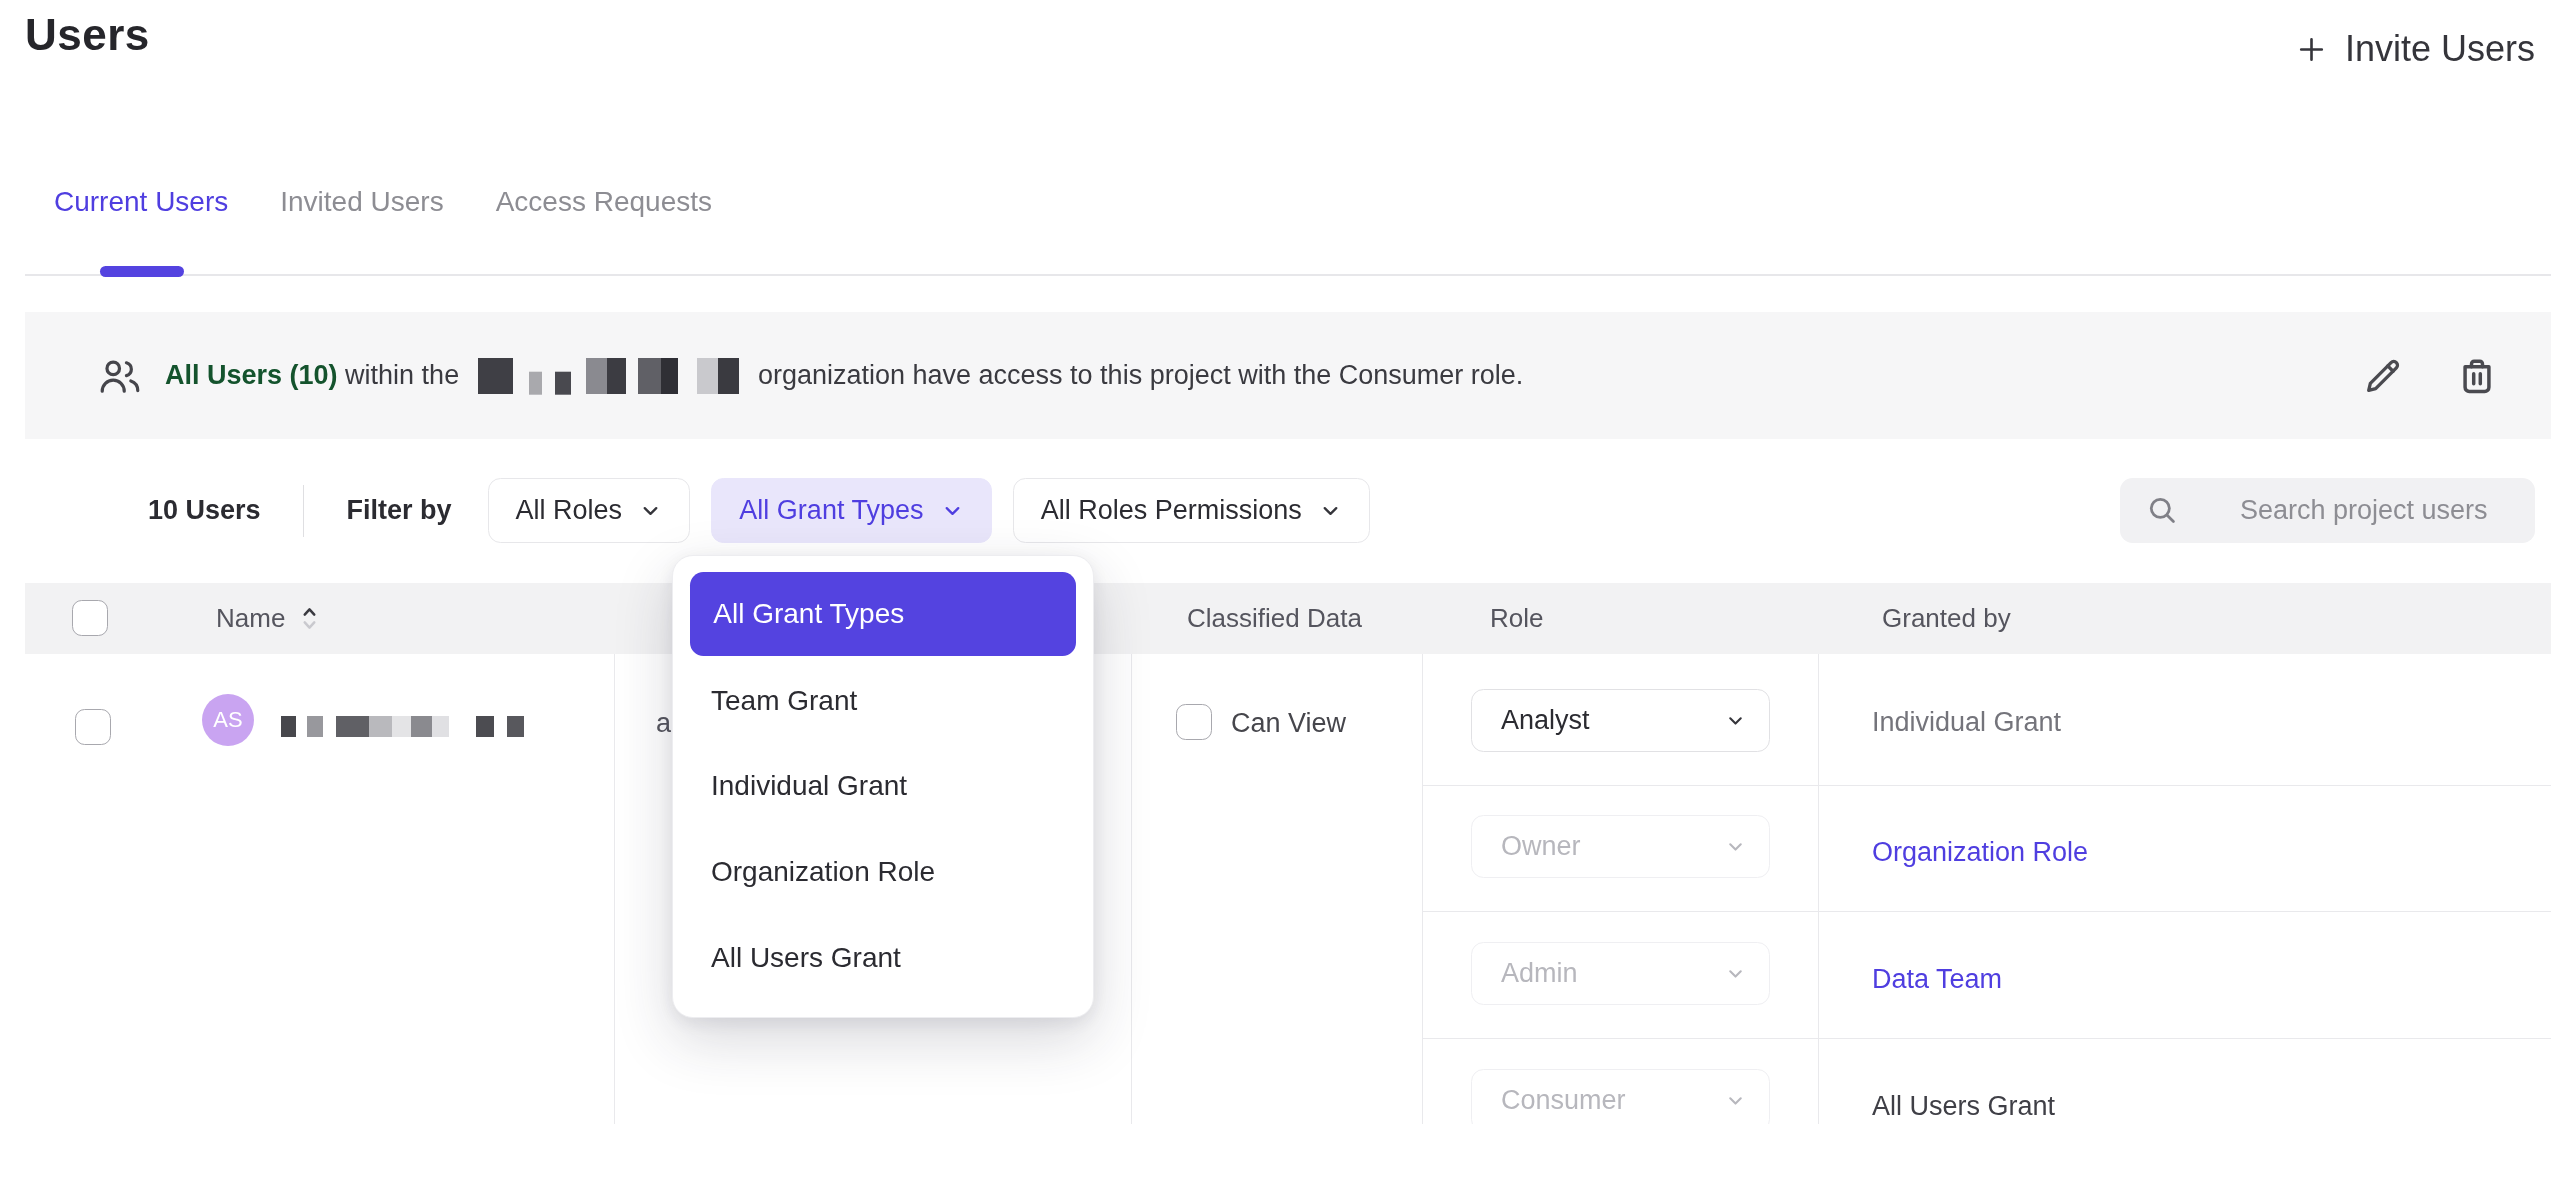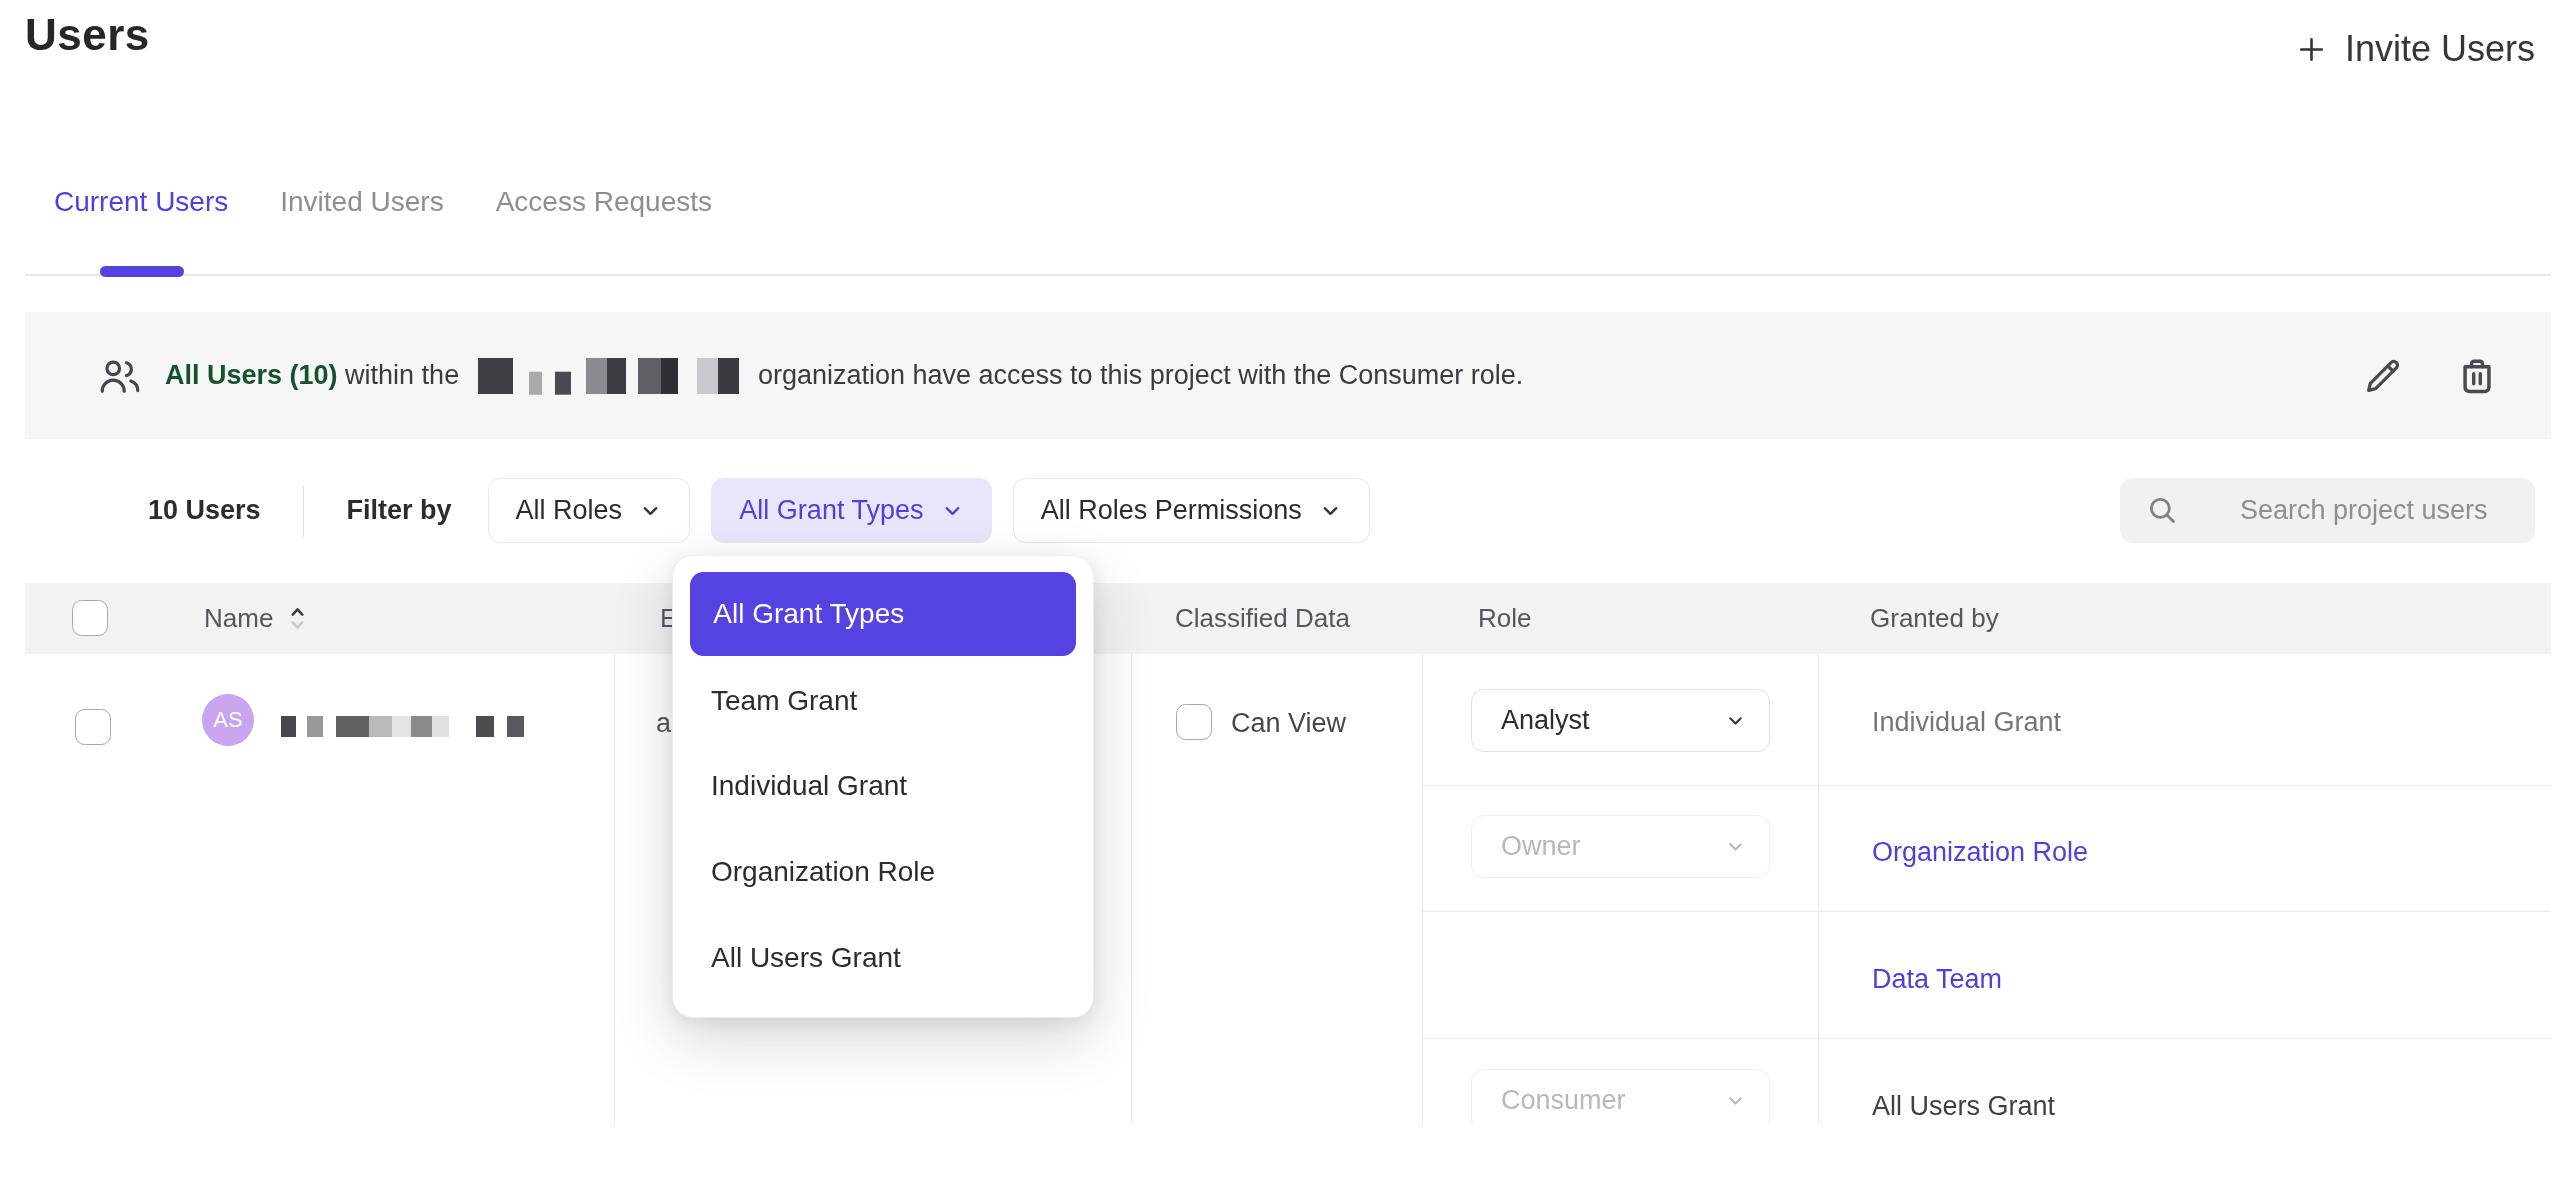--- a/index.html
+++ b/index.html
@@ -44,21 +44,21 @@
   .btn.active{background:#e9e6fb;border-color:#e9e6fb;color:#4f3ee0;}
   .search{margin-left:auto;width:415px;height:65px;background:#f1f1f3;border-radius:12.5px;
           display:flex;align-items:center;gap:19px;padding:0 25px;box-sizing:border-box;}
   .search input{border:none;background:transparent;outline:none;width:100%;
                 font-family:"Liberation Sans",sans-serif;font-size:27px;color:#55555e;margin-left:39px;}
   .search input::placeholder{color:#8d8d93;}
 
   
   .thead{left:25px;right:25px;top:583px;height:71px;background:#f2f2f3;z-index:1;}
   .th{position:absolute;top:0;height:71px;display:flex;align-items:center;gap:13.4px;
-      font-size:26px;font-weight:500;color:#55555e;}
+      font-size:26px;font-weight:500;color:#55555e;margin-left:12px;}
   .checkbox{width:36px;height:36px;background:#fff;border:1.9px solid #a8a8ae;border-radius:9.6px;
             box-sizing:border-box;cursor:pointer;}
 
   
   .tbody{left:25px;right:25px;top:654px;height:531px;background:#fff;}
   .vline{position:absolute;top:0;bottom:0;width:1px;background:#e9e9ec;}
   .hline{position:absolute;left:1397px;right:0;height:1px;background:#e9e9ec;}
   .rowline{position:absolute;left:0;right:0;top:513px;height:1.9px;background:#e7e7ea;}
   .avatar{position:absolute;left:177px;top:40px;width:52px;height:52px;border-radius:50%;
           background:#c9a4f1;color:#fff;font-size:22px;font-weight:500;
@@ -233,20 +233,28 @@
       </span>
     </span>
     <span class="sel disabled" style="top:161px;">
       <span>Owner</span>
       <span style="display:flex;color:#b7b7bd;">
         <svg width="21" height="21" viewBox="0 0 24 24" fill="none" stroke="currentColor" stroke-width="2.4" stroke-linecap="round" stroke-linejoin="round">
             <polyline points="6,9.5 12,15.5 18,9.5"></polyline>
           </svg>
       </span>
     </span>
+    <span class="sel disabled" style="top:288px;">
+      <span>Admin</span>
+      <span style="display:flex;color:#b7b7bd;">
+        <svg width="21" height="21" viewBox="0 0 24 24" fill="none" stroke="currentColor" stroke-width="2.4" stroke-linecap="round" stroke-linejoin="round">
+            <polyline points="6,9.5 12,15.5 18,9.5"></polyline>
+          </svg>
+      </span>
+    </span>
     <span class="sel disabled" style="top:415px;">
       <span>Consumer</span>
       <span style="display:flex;color:#b7b7bd;">
         <svg width="21" height="21" viewBox="0 0 24 24" fill="none" stroke="currentColor" stroke-width="2.4" stroke-linecap="round" stroke-linejoin="round">
             <polyline points="6,9.5 12,15.5 18,9.5"></polyline>
           </svg>
       </span>
     </span>
     <span class="sel-next"></span>
 

